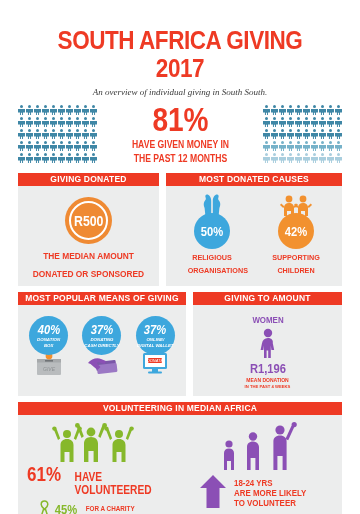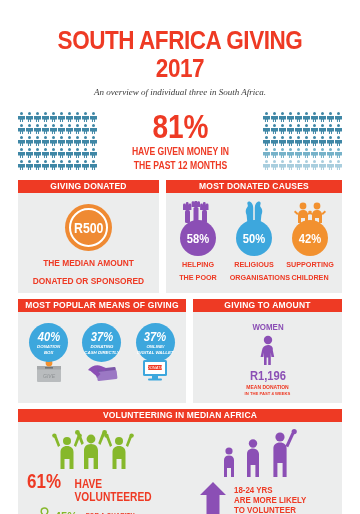--- a/index.html
+++ b/index.html
@@ -31,21 +31,21 @@
     text-align:center;
     font-family:"Liberation Serif",serif;
     font-style:italic;
     font-size:9px;
     color:#3a3a3a;
     margin-top:5px;
   }
   
   .hero{
     display:flex;align-items:center;justify-content:space-between;
-    margin-top:11px;height:66px;
+    margin-top:4px;height:66px;
   }
   .pgrid{display:flex;flex-direction:column;gap:1px;}
   .prow{display:flex;gap:1px;}
   .person{
     width:7px;height:11px;position:relative;
   }
   .person .head{
     position:absolute;left:1.6px;top:0;width:3.6px;height:3.6px;border-radius:50%;
     background:currentColor;
   }
@@ -196,21 +196,21 @@
     font-family:"Liberation Sans Narrow","Liberation Sans",sans-serif;
     transform:scaleX(.88);transform-origin:left center;
   }
 </style>
 </head>
 <body>
 
 <div class="page">
 
   <div class="title">SOUTH AFRICA GIVING 2017</div>
-  <div class="subtitle">An overview of individual three in South Africa.</div>
+  <div class="subtitle">An overview of individual giving in South South.</div>
 
   <div class="hero">
     <div class="pgrid" id="grid-left">
         <div class="prow">
           <div class="person" style="color: rgb(63, 135, 166);">
             <span class="head"></span>
             <span class="body"></span>
           </div>
           <div class="person" style="color: rgb(63, 135, 166);">
             <span class="head"></span>
@@ -648,39 +648,20 @@
         <div class="amount-cap">THE MEDIAN AMOUNT</div>
         <div class="amount-cap">DONATED OR SPONSORED</div>
       </div>
     </div>
 
     <div class="panel p-causes">
       <div class="bar">MOST DONATED CAUSES</div>
       <div class="panel-body">
         <div class="causes">
 
-          <div class="cause">
-            <div class="cause-ico">
-              <svg width="34" height="22" viewBox="0 0 34 22">
-                <g fill="#8b4fb5">
-                  <rect x="4" y="9" width="5" height="13" rx="1.5"></rect>
-                  <rect x="12.5" y="6" width="5" height="16" rx="1.5"></rect>
-                  <rect x="21" y="9" width="5" height="13" rx="1.5"></rect>
-                  <path d="M2 9 L2 4 a1.4 1.4 0 0 1 2.8 0 L4.8 2.5 a1.4 1.4 0 0 1 2.8 0 L7.6 4 a1.4 1.4 0 0 1 2.8 0 l0 5 z"></path>
-                  <path d="M10.6 6 L10.6 1.6 a1.4 1.4 0 0 1 2.8 0 L13.4 0.9 a1.4 1.4 0 0 1 2.8 0 l0 .7 a1.4 1.4 0 0 1 2.8 0 l0 4.4 z"></path>
-                  <path d="M19.1 9 L19.1 4 a1.4 1.4 0 0 1 2.8 0 L21.9 2.5 a1.4 1.4 0 0 1 2.8 0 L24.7 4 a1.4 1.4 0 0 1 2.8 0 l0 5 z"></path>
-                </g>
-              </svg>
-            </div>
-            <div class="bubble" style="background:#8b4fb5">
-              <span>58%</span>
-            </div>
-            <div class="cause-lab">HELPING</div>
-            <div class="cause-lab">THE POOR</div>
-          </div>
 
           <div class="cause">
             <div class="cause-ico">
               <svg width="26" height="22" viewBox="0 0 26 22">
                 <g fill="#3da7dd">
                   <path d="M12.2 22 L12.2 7 C12.2 3 10 0.5 8 0.5 C6.4 .5 6 2 6.6 3.6 C7.4 5.6 6.2 6 5.4 7.6 C4.4 9.6 4.6 12 5.6 14 L6.4 22 z"></path>
                   <path d="M13.8 22 L13.8 7 C13.8 3 16 0.5 18 0.5 C19.6 .5 20 2 19.4 3.6 C18.6 5.6 19.8 6 20.6 7.6 C21.6 9.6 21.4 12 20.4 14 L19.6 22 z"></path>
                 </g>
               </svg>
             </div>

